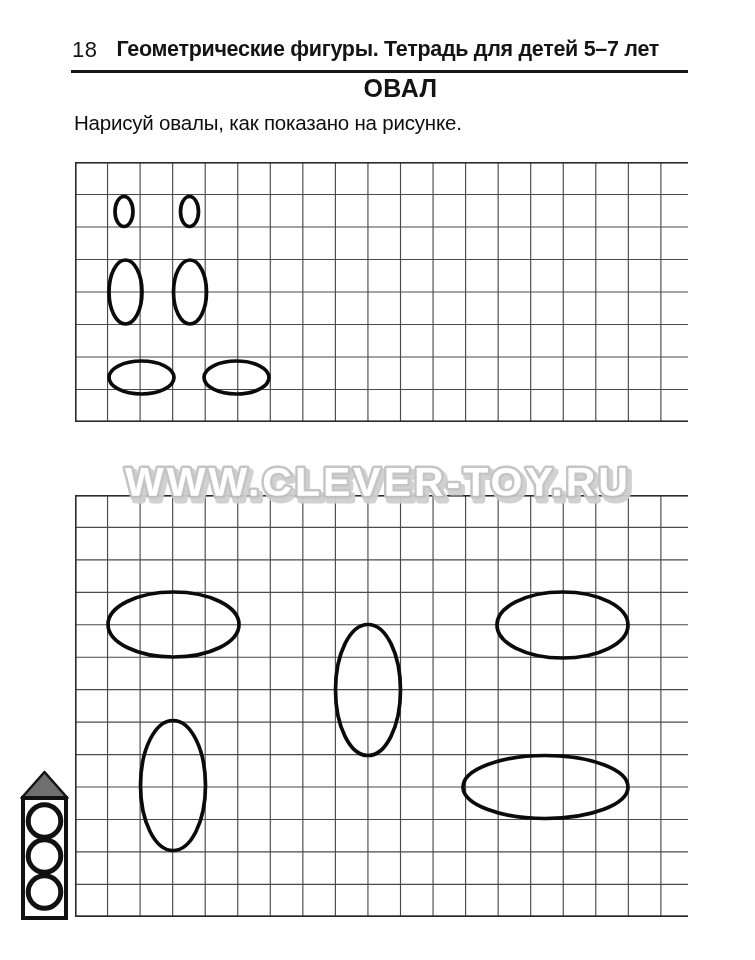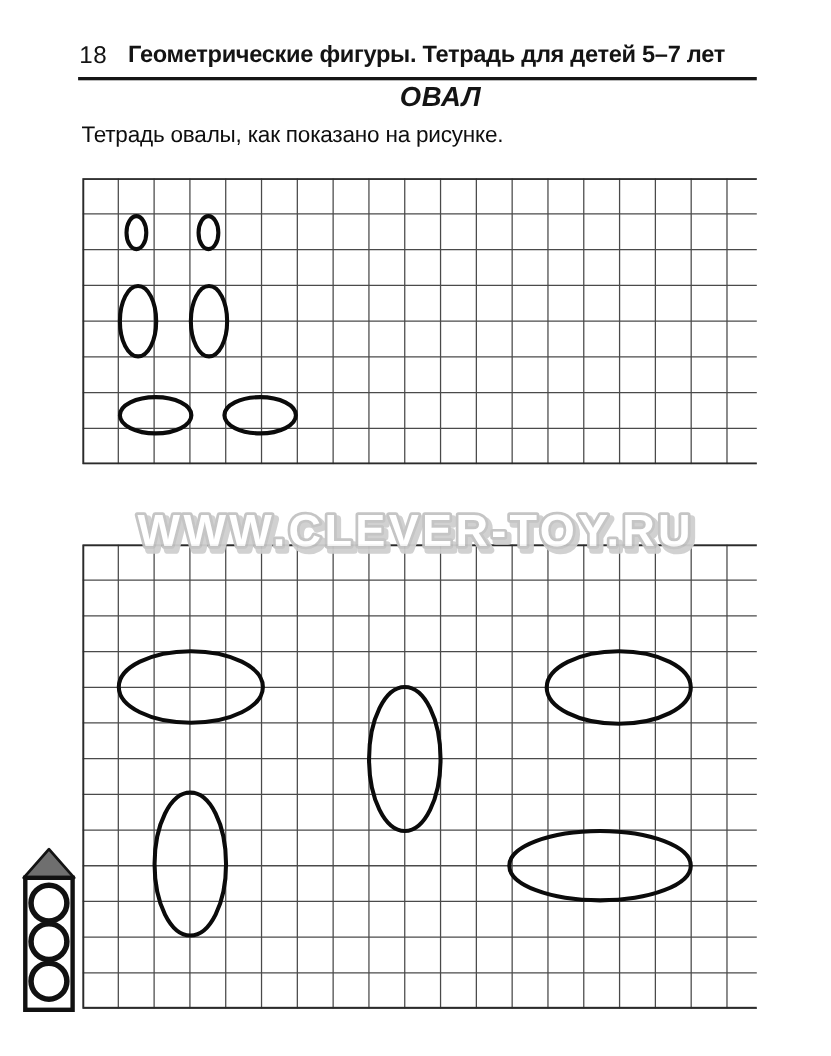--- a/index.html
+++ b/index.html
@@ -13,21 +13,21 @@
   }
   .header-title{
     position:absolute;right:29px;top:37px;font-size:21.5px;font-weight:700;
     letter-spacing:-0.3px;white-space:nowrap;z-index:3;
   }
   .header-rule{
     position:absolute;left:71px;top:70px;width:656px;height:2.6px;background:#161616;z-index:3;
   }
   .section-title{
     position:absolute;left:75px;top:74px;width:651px;text-align:center;
-    font-size:25px;font-weight:700;letter-spacing:0.5px;z-index:3;margin:0;font-style:italic;
+    font-size:25px;font-weight:700;letter-spacing:0.5px;z-index:3;margin:0;
   }
   .task-text{
     position:absolute;left:74px;font-size:20.5px;font-weight:400;letter-spacing:-0.2px;
     color:#0e0e0e;white-space:nowrap;z-index:7;margin:0;
   }
   .task1{top:111px;}
   .task2{top:449px;}
   .grid-svg{position:absolute;z-index:1;}
   #grid1{left:75px;top:162px;}
   #grid2{left:75px;top:495px;}
@@ -55,21 +55,21 @@
 <body>
 
 <div class="page">
 
   <div class="page-number">18</div>
   <div class="header-title">Геометрические фигуры. Тетрадь для детей 5–7 лет</div>
   <div class="header-rule"></div>
 
   <h1 class="section-title">ОВАЛ</h1>
 
-  <p class="task-text task1">Тетрадь овалы, как показано на рисунке.</p>
+  <p class="task-text task1">Нарисуй овалы, как показано на рисунке.</p>
 
   <svg id="grid1" class="grid-svg" width="651" height="260" viewBox="0 0 651 260">
       <g class="gridlines">
         <line x1="0.00" y1="0" x2="0.00" y2="260"></line>
         <line x1="32.55" y1="0" x2="32.55" y2="260"></line>
         <line x1="65.10" y1="0" x2="65.10" y2="260"></line>
         <line x1="97.65" y1="0" x2="97.65" y2="260"></line>
         <line x1="130.20" y1="0" x2="130.20" y2="260"></line>
         <line x1="162.75" y1="0" x2="162.75" y2="260"></line>
         <line x1="195.30" y1="0" x2="195.30" y2="260"></line>

